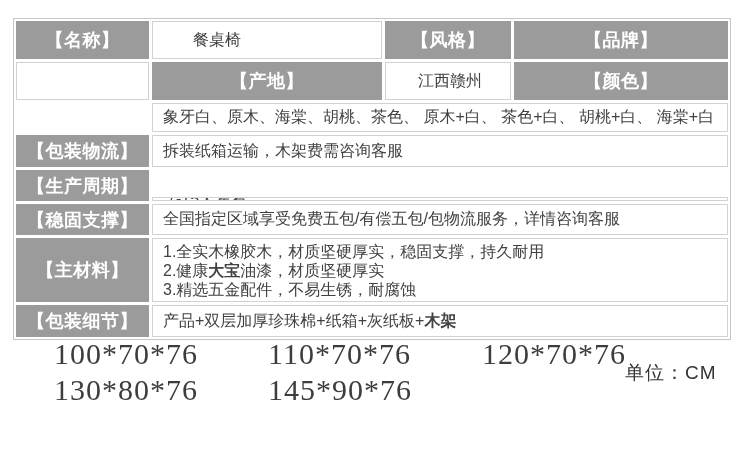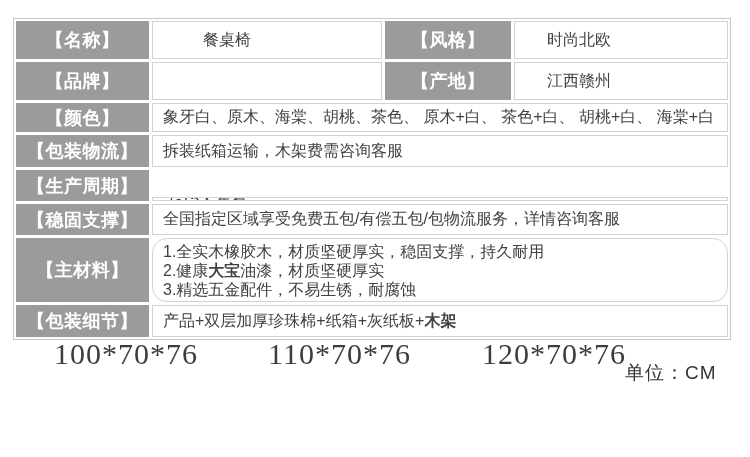--- a/index.html
+++ b/index.html
@@ -40,30 +40,29 @@
     border: 1px solid #d2d2d2;
     color: #414141;
     font-size: 16px;
     display: flex;
     align-items: center;
     padding: 0 8px 0 10px;
     white-space: nowrap;
     overflow: hidden;
   }
   .val.span { grid-column: 2 / 5; }
-  .val.pad-name { padding-left: 50px; }
+  .val.pad-name { padding-left: 40px; }
   .val.pad-right-col { padding-left: 32px; }
   .val.pad-cycle { padding-left: 14px; margin-top: 27px; }
   .val.multiline {
     flex-direction: column;
     align-items: flex-start;
     justify-content: center;
     line-height: 19px;
     white-space: normal;
-    border-radius: 15px;
   }
   .mat-line { white-space: nowrap; }
   .b { font-weight: bold; }
   .sizes {
     position: absolute;
     left: 30px;
     top: 336px;
     color: #3d3d3d;
     font-family: "Liberation Serif", "DejaVu Serif", serif;
     font-size: 30px;
@@ -84,21 +83,20 @@
 </head>
 <body>
 
 <div class="canvas">
 
   <div class="spec-table">
 
     <div class="lbl">【名称】</div>
     <div class="val pad-name">餐桌椅</div>
     <div class="lbl">【风格】</div>
-    <div class="val pad-right-col">时尚北欧</div>
 
     <div class="lbl">【品牌】</div>
     <div class="val pad-name"></div>
     <div class="lbl">【产地】</div>
     <div class="val pad-right-col">江西赣州</div>
 
     <div class="lbl">【颜色】</div>
     <div class="val span">象牙白、原木、海棠、胡桃、茶色、 原木+白、 茶色+白、 胡桃+白、 海棠+白</div>
 
     <div class="lbl">【包装物流】</div>
@@ -122,17 +120,20 @@
         <span>产品+双层加厚珍珠棉+纸箱+灰纸板+</span>
         <span class="b">木架</span>
       </div>
 
   </div>
 
   <div class="sizes">
     <div class="size-row">
       <span class="size-item">100*70*76</span><span class="size-item">110*70*76</span><span class="size-item">120*70*76</span>
     </div>
+    <div class="size-row">
+      <span class="size-item">130*80*76</span><span class="size-item">145*90*76</span>
+    </div>
   </div>
 
   <div class="unit">单位：CM</div>
 
 </div>
 
 </body></html>

